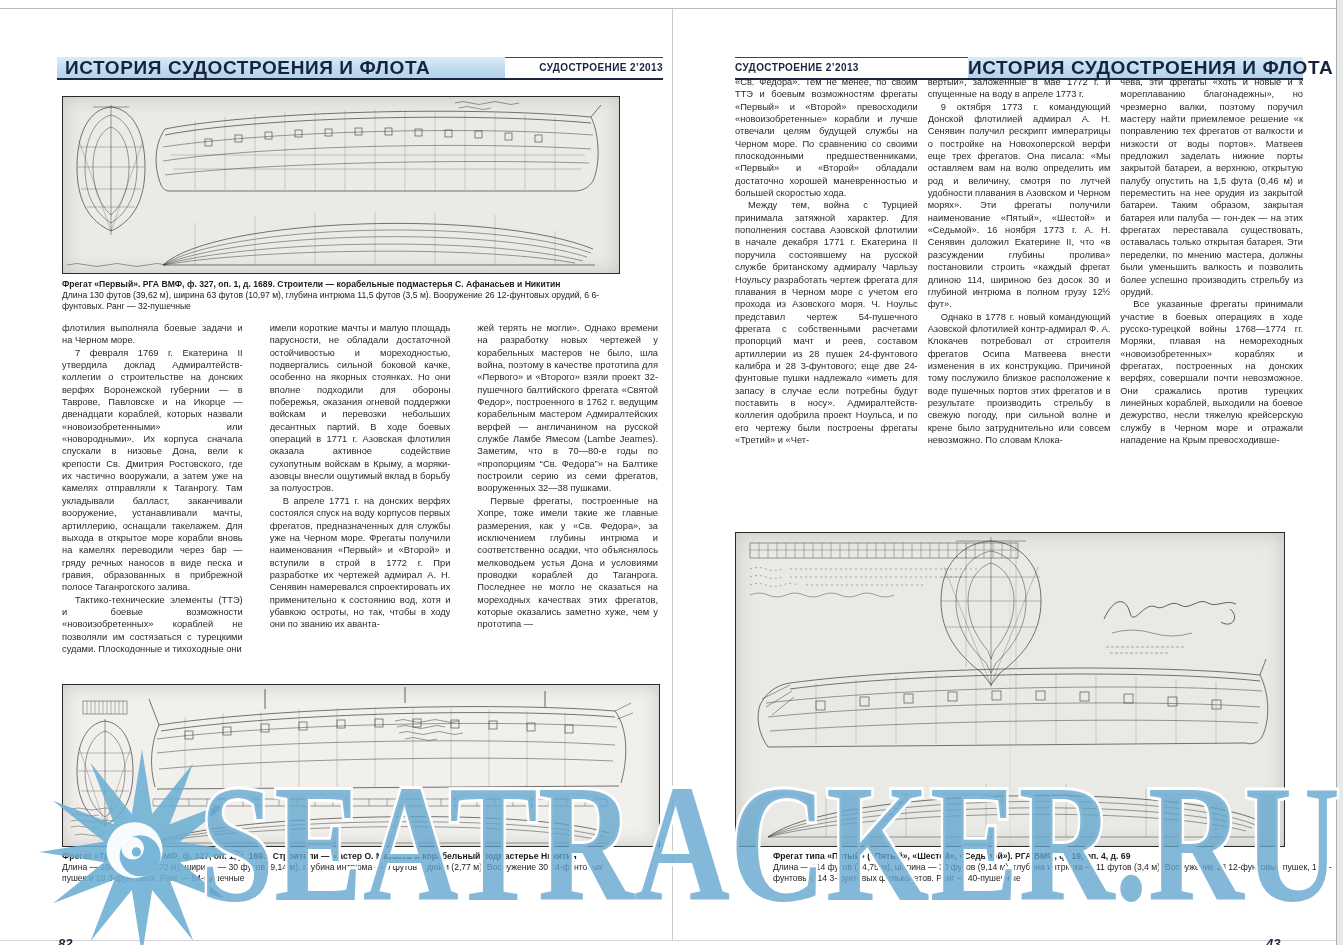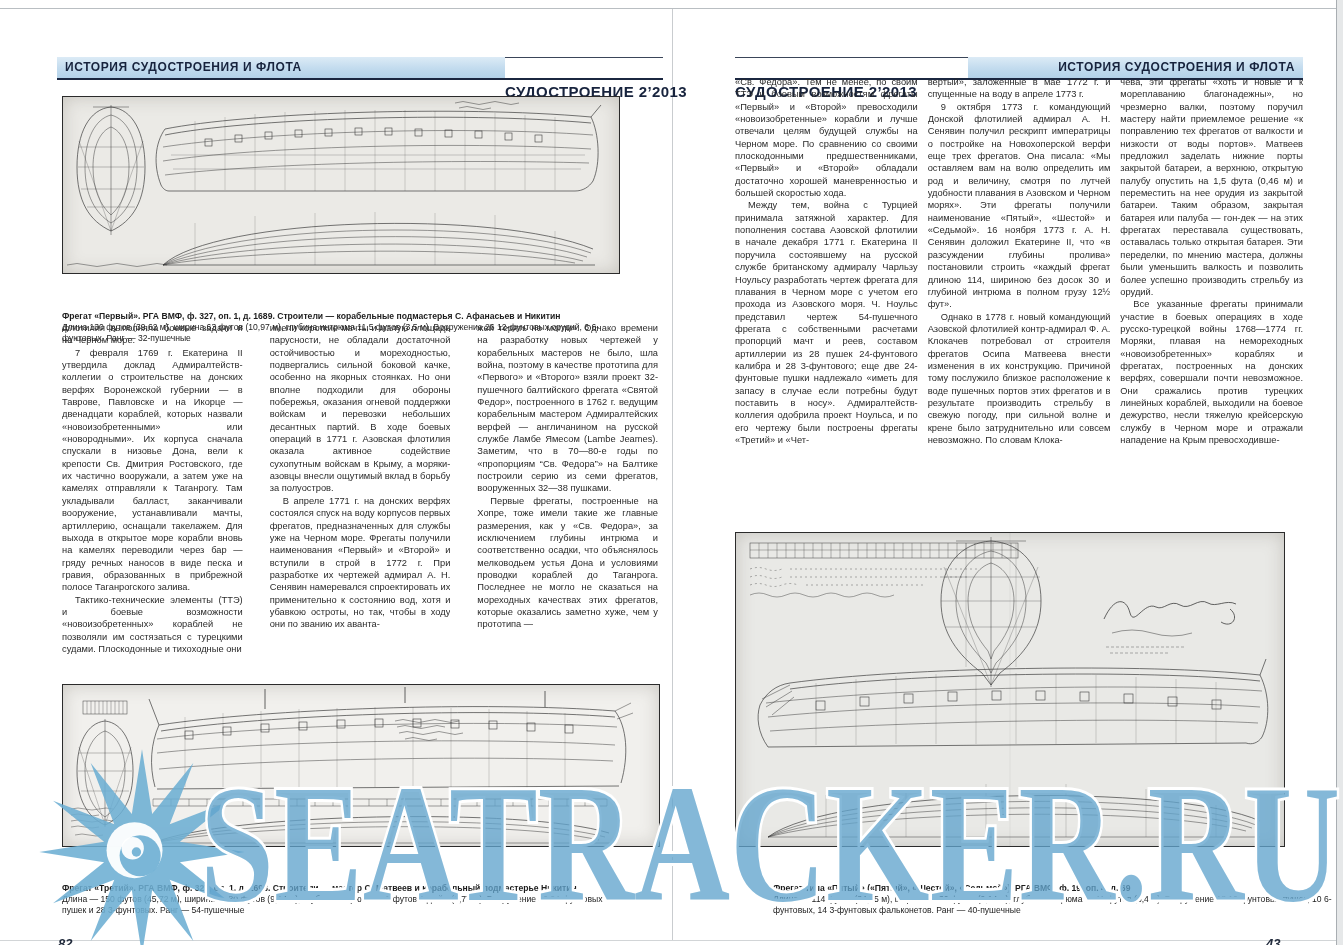--- a/index.html
+++ b/index.html
@@ -4,30 +4,30 @@
 <style>
   html,body{margin:0;padding:0;}
   body{
     width:1343px;height:945px;position:relative;overflow:hidden;
     background:#ffffff;font-family:"Liberation Sans",sans-serif;color:#262626;
   }
   .edge{position:absolute;background:#b9bec2;}
   .gutter{position:absolute;background:#c9cccf;}
   
   .hdr-bar{position:absolute;height:21px;background:linear-gradient(180deg,#dcebf6 0%,#c2dbee 55%,#b3d2e9 100%);}
-  .hdr-title{font-size:12px;font-weight:bold;letter-spacing:.6px;color:#17233d;line-height:21px;white-space:nowrap;border-radius:8px;}
-  .hdr-ref{position:absolute;height:21px;font-size:15px;font-weight:bold;letter-spacing:.4px;color:#17233d;line-height:24px;white-space:nowrap;margin-top:24px;}
+  .hdr-title{font-size:19px;font-weight:bold;letter-spacing:.6px;color:#17233d;line-height:21px;white-space:nowrap;border-radius:8px;}
+  .hdr-ref{position:absolute;height:21px;font-size:10px;font-weight:bold;letter-spacing:.4px;color:#17233d;line-height:24px;white-space:nowrap;}
   .hdr-rule{position:absolute;height:2px;background:#1b2740;}
   .hdr-hair{position:absolute;height:1px;background:#3a4559;}
   
   .fig{position:absolute;border:1px solid #2b2b2b;box-shadow:inset 0 0 18px rgba(90,85,70,.25);}
   .fig svg{display:block;width:100%;height:100%;}
   
   .cap{position:absolute;font-size:8.6px;line-height:11px;color:#1c1c1c;}
-  .cap .cap-title{font-weight:bold;margin-top:32px;}
+  .cap .cap-title{font-weight:bold;}
   
   .cols{position:absolute;display:flex;overflow:hidden;}
   .col{flex:1;overflow:hidden;}
   .para{margin:0;font-size:9.3px;line-height:12.35px;text-align:justify;color:#2a2a2a;}
   .para.ind{text-indent:13px;}
   
   .pagenum{position:absolute;font-size:13px;font-weight:bold;font-style:italic;color:#222b3c;margin-top:40px;}
   
   .wm{position:absolute;pointer-events:none;z-index:20;}
 </style>

